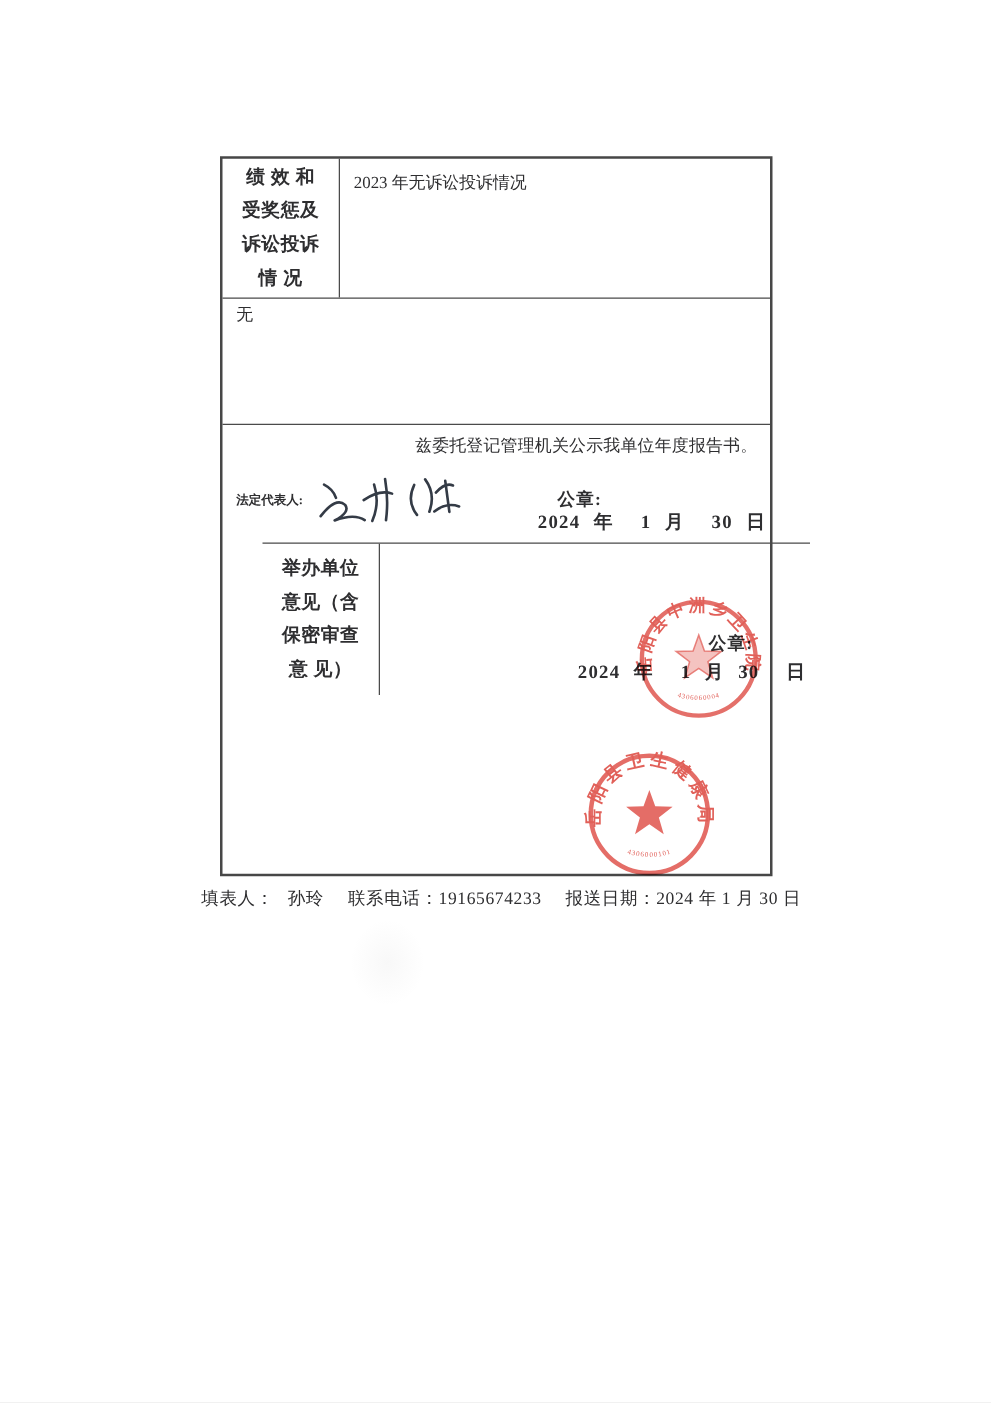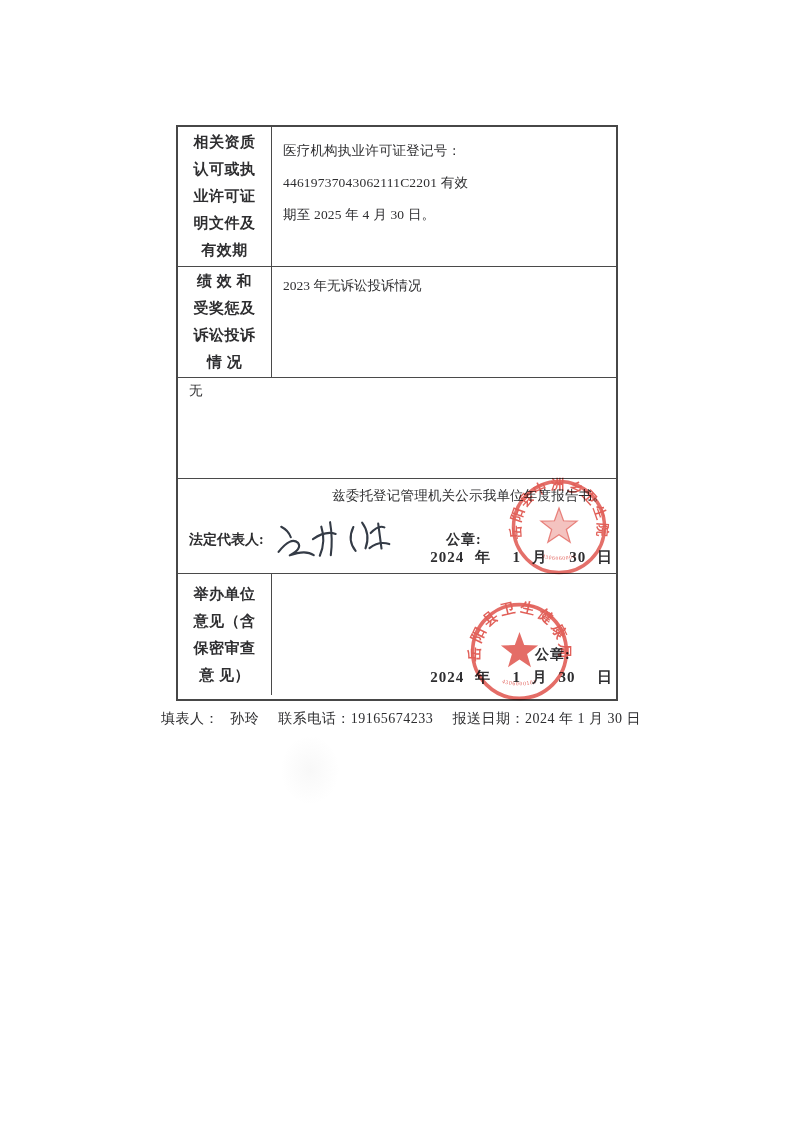--- a/index.html
+++ b/index.html
@@ -11,35 +11,35 @@
     color:#2e2e30;
   }
   .report-table {
     position:absolute; left:176px; top:125px; width:442px; height:576px;
     border:2px solid #474747; display:flex; flex-direction:column;
     background:transparent;
   }
   .trow { display:flex; width:100%; }
   .trow + .trow { border-top:1px solid #4a4a4a; }
   .h1 { height:139px; } .h2 { height:111px; } .h3 { height:101px; }
-  .h4 { height:95px; }  .h5 { height:122px; }
+  .h4 { height:95px; }  .h5 { height:122px;margin-left:32px; }
   .label-cell {
     width:94px; flex:0 0 94px; border-right:1px solid #4a4a4a;
     display:flex; flex-direction:column; align-items:center; justify-content:center;
     font-weight:bold; font-size:15px; line-height:27px; letter-spacing:0.5px;
     white-space:pre; text-align:center;
   }
   .content-cell {
     flex:1; position:relative; padding:8px 10px 6px 11px;
     font-size:13.5px; line-height:22px;
   }
   .wide-lines span.cline { display:block; line-height:32px; letter-spacing:0.2px; }
   .statement { display:block; font-size:13px; letter-spacing:0.2px; line-height:18px; }
   .legal-rep-row { position:absolute; left:11px; top:38px; display:flex; align-items:center; }
-  .legal-rep-label { font-weight:bold; font-size:14px; }
+  .legal-rep-label { font-weight:bold; font-size:10px; }
   .seal-caption { position:absolute; font-weight:bold; font-size:14px; letter-spacing:1px; }
   .r4-seal-caption { left:268px; top:50px; }
   .r5-seal-caption { left:263px; top:70px; }
   .date-line {
     position:absolute; right:3px; font-weight:bold; font-size:15px;
     letter-spacing:1px; word-spacing:6px; white-space:pre;
   }
   .r4-date { bottom:5px; }
   .r5-date { bottom:7px; }
   .signature-svg { display:inline-block; margin-left:6px; transform:rotate(-3deg); }
@@ -61,33 +61,20 @@
     background:radial-gradient(ellipse at center, rgba(120,120,120,0.05), transparent 70%);
   }
 </style>
 </head>
 <body>
 
 <div class="page">
 
   <div class="report-table">
 
-    <div class="trow h1">
-      <div class="label-cell">
-        <span>相关资质</span>
-        <span>认可或执</span>
-        <span>业许可证</span>
-        <span>明文件及</span>
-        <span>有效期</span>
-      </div>
-      <div class="content-cell wide-lines">
-        <span class="cline">医疗机构执业许可证登记号：44619737043062111C2201 有效</span>
-        <span class="cline">期至 2025 年 4 月 30 日。</span>
-      </div>
-    </div>
 
     <div class="trow h2">
       <div class="label-cell">
         <span>绩 效 和</span>
         <span>受奖惩及</span>
         <span>诉讼投诉</span>
         <span>情 况</span>
       </div>
       <div class="content-cell">
         <span>2023 年无诉讼投诉情况</span>

